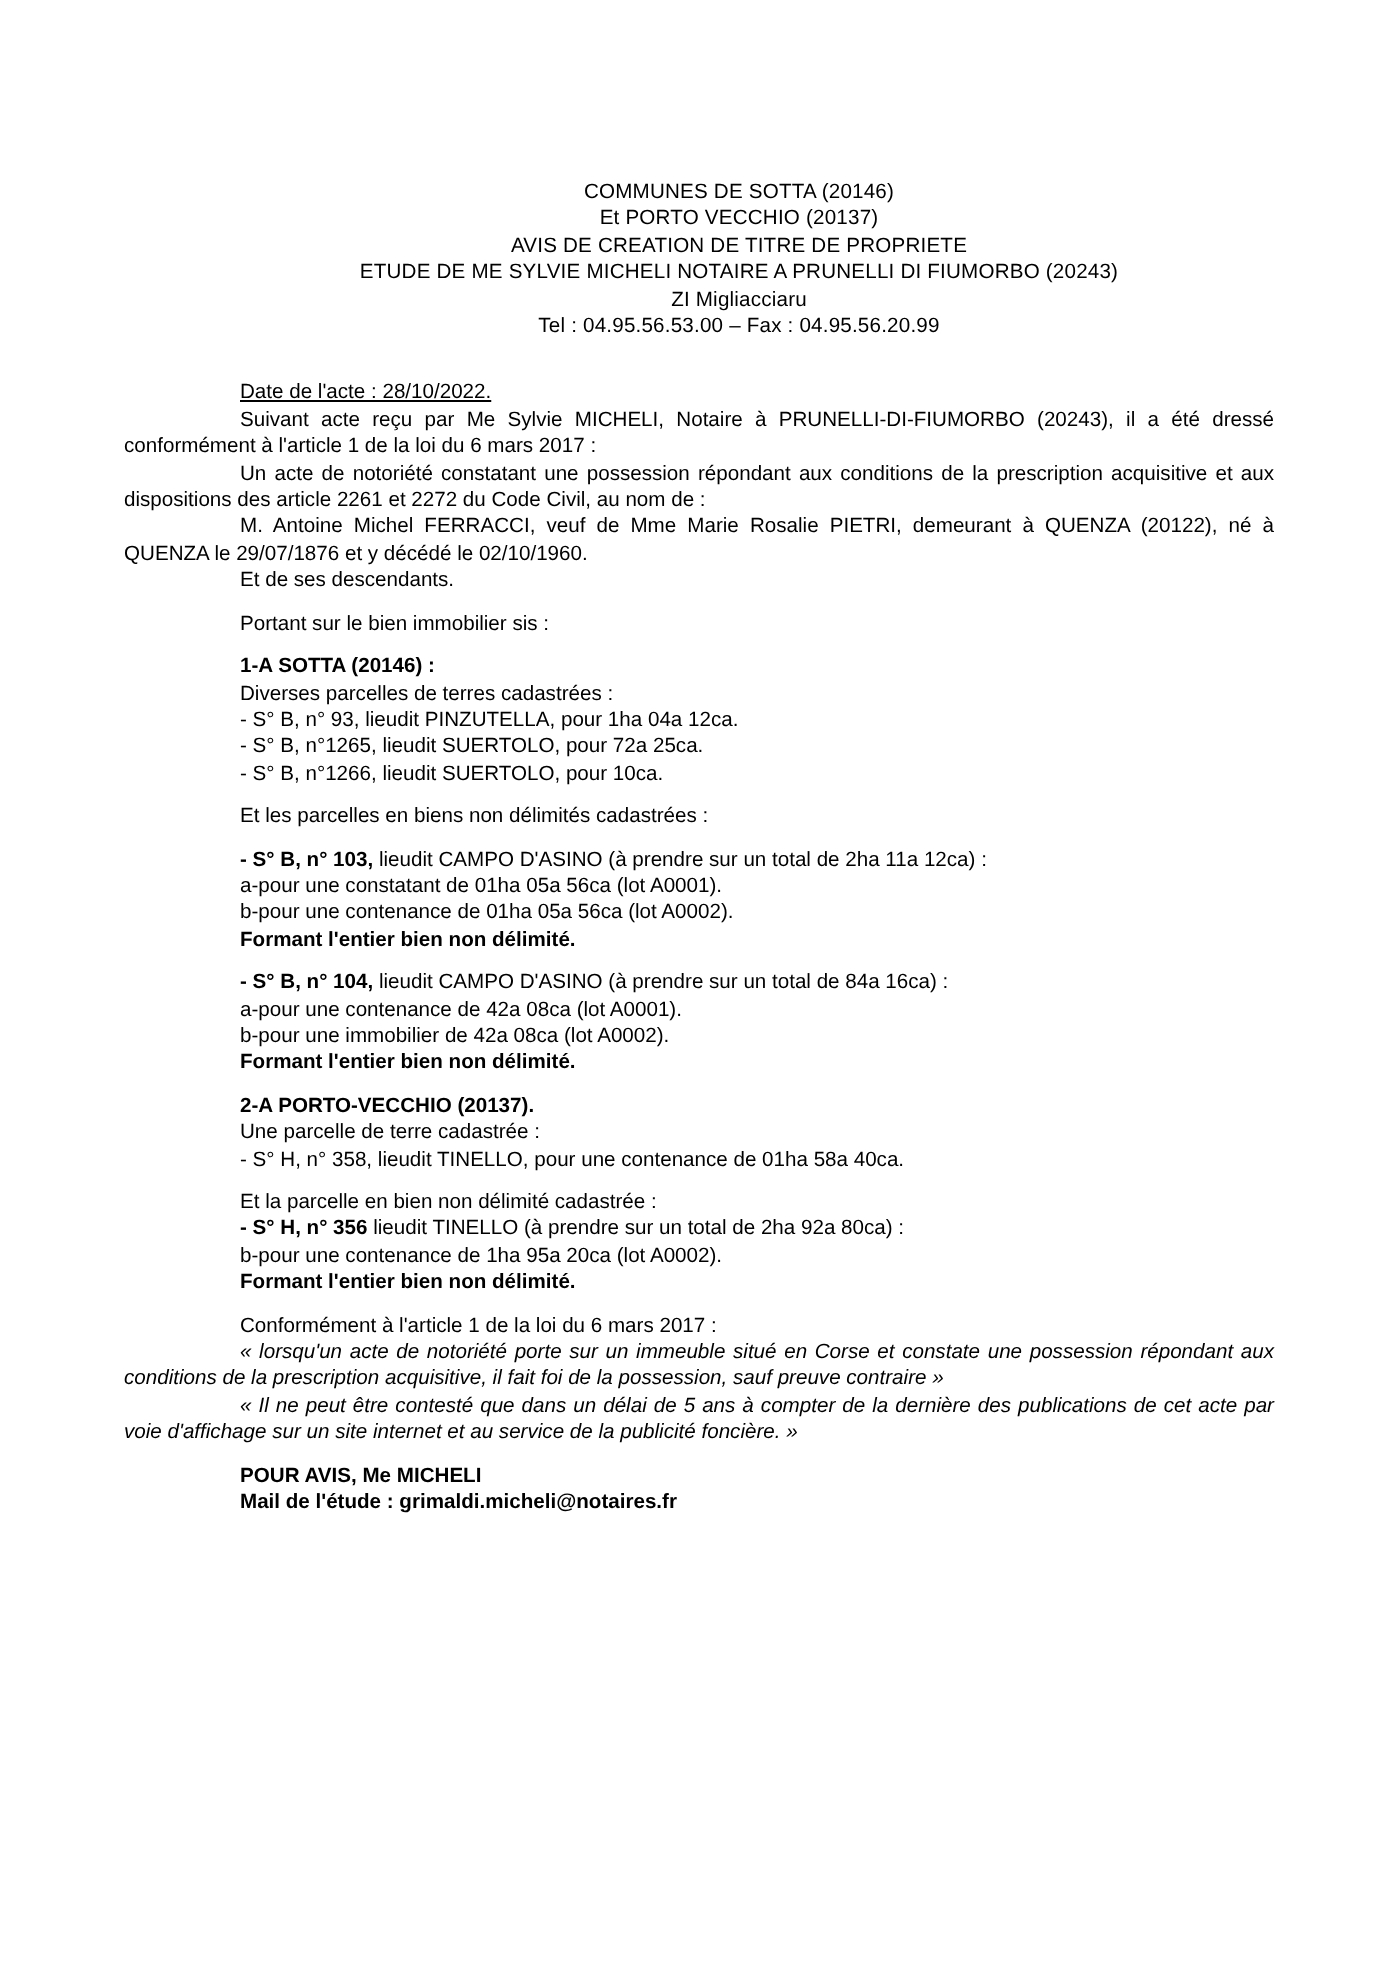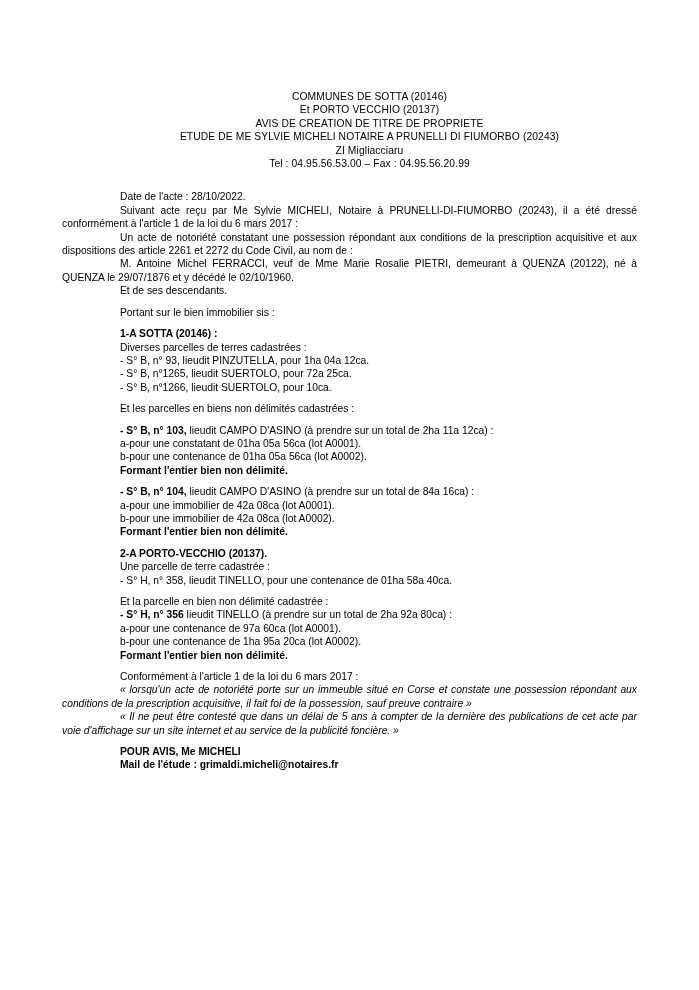--- a/index.html
+++ b/index.html
@@ -38,21 +38,21 @@
   }
   .para {
     margin: 0;
     font-size: 10.3px;
     line-height: 13.4px;
     text-align: justify;
     text-indent: 58px; 
   }
   .b { font-weight: bold; }
   .i { font-style: italic; }
-  .u { }
+  .u { text-decoration: underline; }
   .blank { height: 8px; }   
 </style>
 </head>
 <body>
 
 <div class="page">
 
   <header class="letterhead">
     <p>COMMUNES DE SOTTA (20146)</p>
     <p>Et PORTO VECCHIO (20137)</p>
@@ -84,33 +84,32 @@
     <p class="para">Et les parcelles en biens non délimités cadastrées :</p>
 
     <div class="blank"></div>
     <p class="para"><span class="b">- S° B, n° 103,</span><span> lieudit CAMPO D'ASINO (à prendre sur un total de 2ha 11a 12ca) :</span></p>
     <p class="para">a-pour une constatant de 01ha 05a 56ca (lot A0001).</p>
     <p class="para">b-pour une contenance de 01ha 05a 56ca (lot A0002).</p>
     <p class="para b">Formant l'entier bien non délimité.</p>
 
     <div class="blank"></div>
     <p class="para"><span class="b">- S° B, n° 104,</span><span> lieudit CAMPO D'ASINO (à prendre sur un total de 84a 16ca) :</span></p>
-    <p class="para">a-pour une immobilier de 42a 08ca (lot A0001).</p>
+    <p class="para">a-pour une contenance de 42a 08ca (lot A0001).</p>
     <p class="para">b-pour une immobilier de 42a 08ca (lot A0002).</p>
     <p class="para b">Formant l'entier bien non délimité.</p>
 
     <div class="blank"></div>
     <p class="para b">2-A PORTO-VECCHIO (20137).</p>
     <p class="para">Une parcelle de terre cadastrée :</p>
     <p class="para">- S° H, n° 358, lieudit TINELLO, pour une contenance de 01ha 58a 40ca.</p>
 
     <div class="blank"></div>
     <p class="para">Et la parcelle en bien non délimité cadastrée :</p>
     <p class="para"><span class="b">- S° H, n° 356</span><span> lieudit TINELLO (à prendre sur un total de 2ha 92a 80ca) :</span></p>
-    <p class="para">a-pour une contenance de 97a 60ca (lot A0001).</p>
     <p class="para">b-pour une contenance de 1ha 95a 20ca (lot A0002).</p>
     <p class="para b">Formant l'entier bien non délimité.</p>
 
     <div class="blank"></div>
     <p class="para">Conformément à l'article 1 de la loi du 6 mars 2017 :</p>
     <p class="para i">« lorsqu'un acte de notoriété porte sur un immeuble situé en Corse et constate une possession répondant aux conditions de la prescription acquisitive, il fait foi de la possession, sauf preuve contraire »</p>
     <p class="para i">« Il ne peut être contesté que dans un délai de 5 ans à compter de la dernière des publications de cet acte par voie d'affichage sur un site internet et au service de la publicité foncière. »</p>
 
     <div class="blank"></div>
     <p class="para b">POUR AVIS, Me MICHELI</p>

